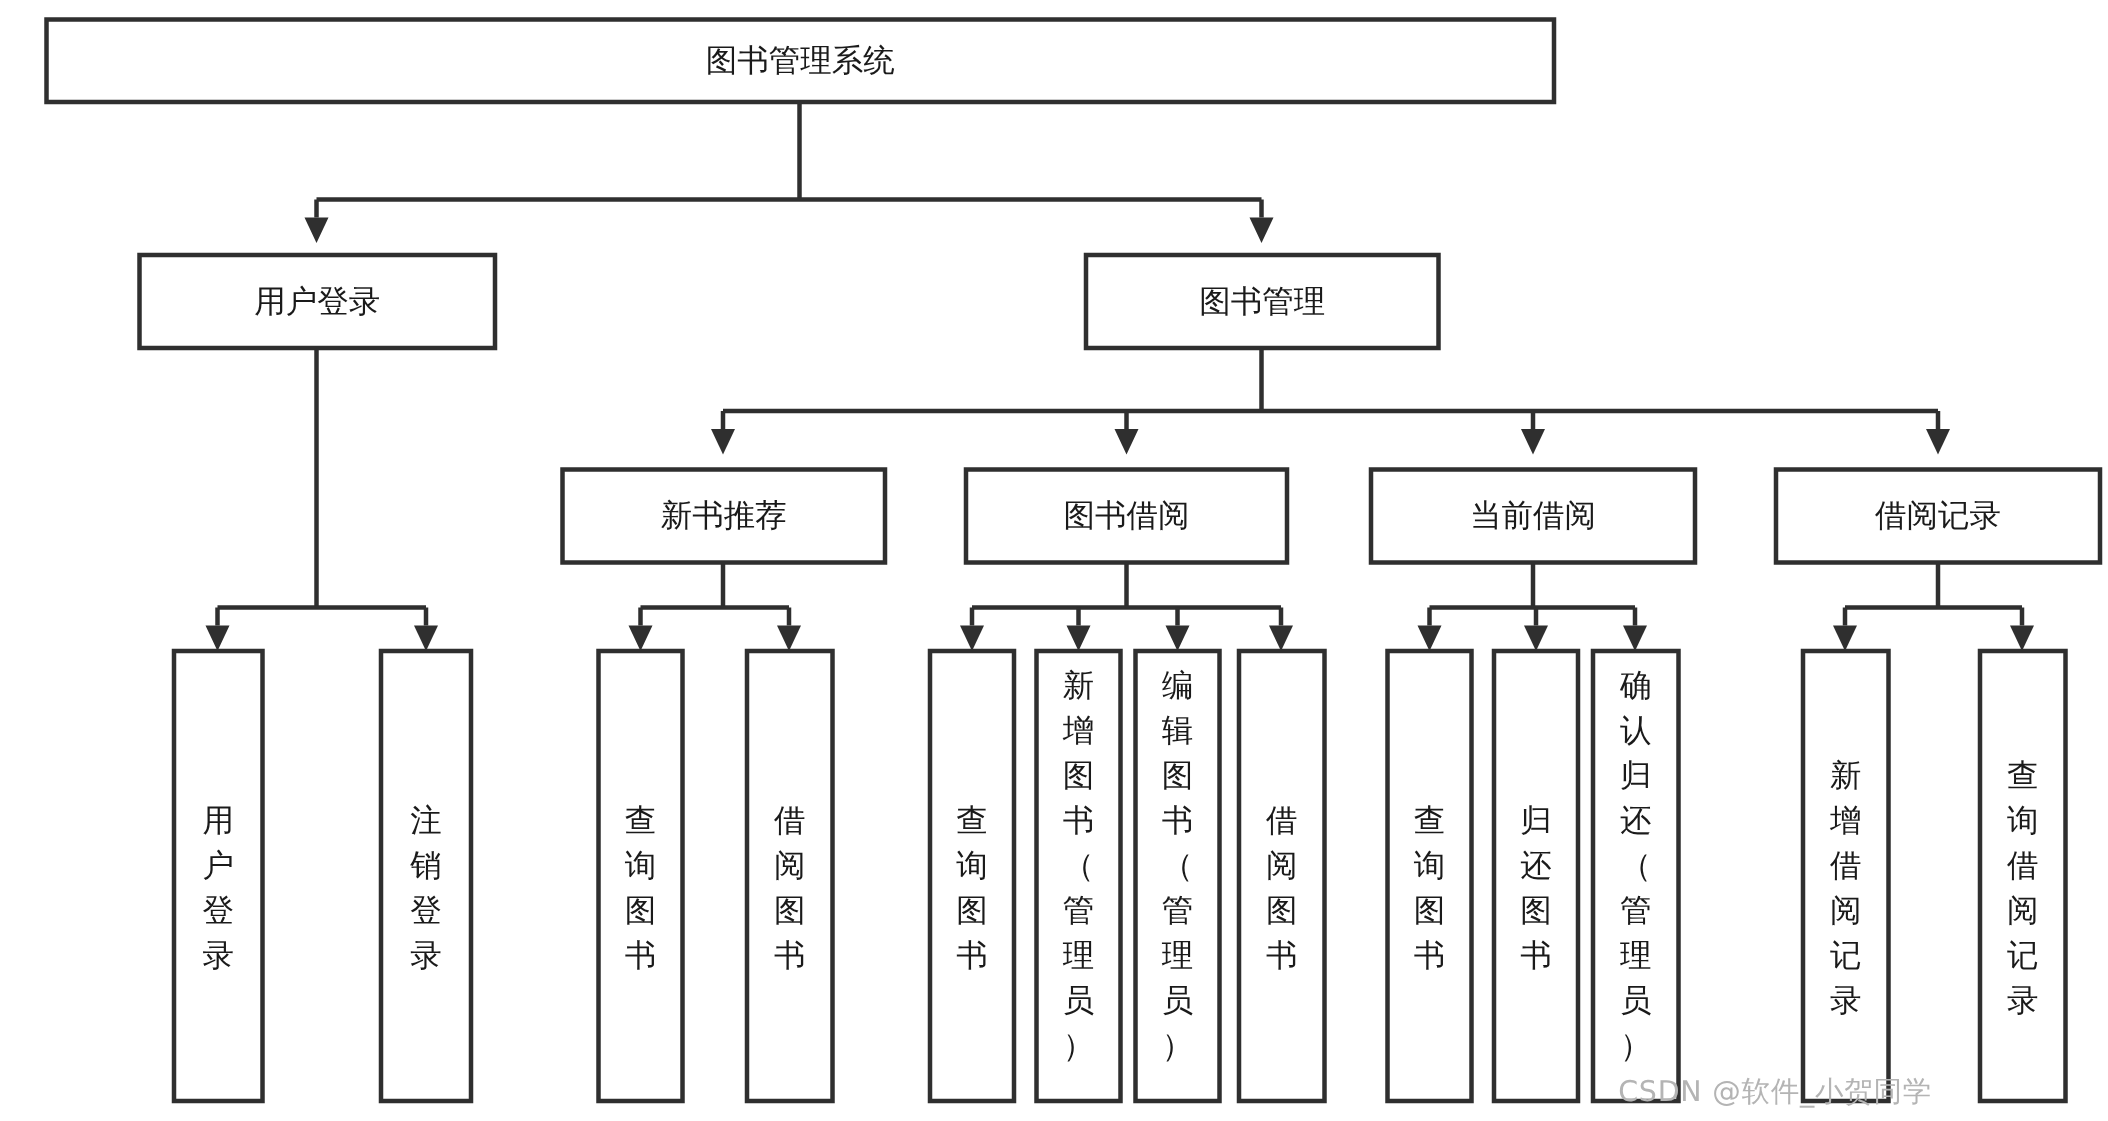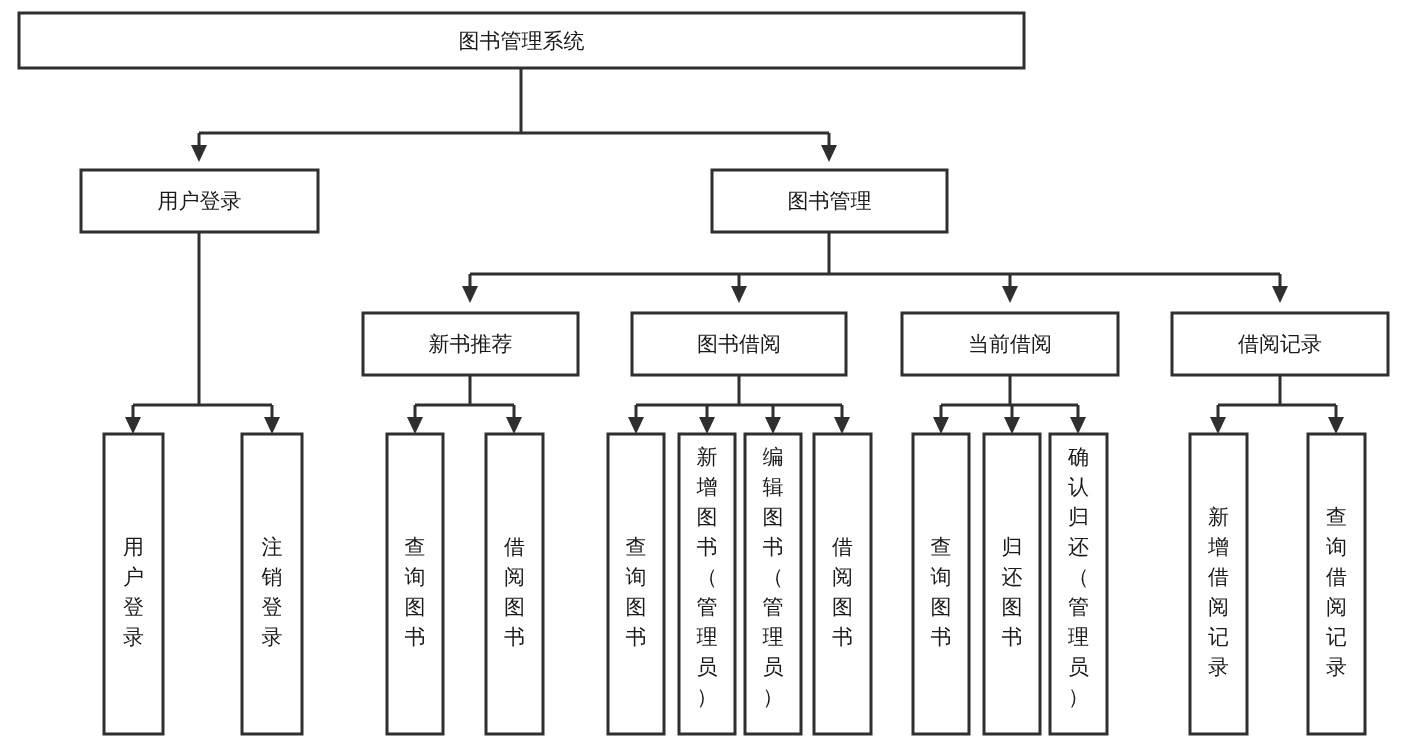--- a/index.html
+++ b/index.html
@@ -10,21 +10,21 @@
   }
   body {
     width: 1405px;
     height: 747px;
     font-family: "DejaVu Sans", "Liberation Sans", sans-serif;
     overflow: hidden;
     position: relative;
   }
   #diagram-root {
     position: absolute;
-    left: 0;
+    left: 12px;
     top: 0;
     width: 1288px;
     height: 747px;
   }
   svg.diagram-canvas {
     display: block;
     width: 1405px;
     height: 747px;
   }
   .node-box {
@@ -210,13 +210,14 @@
         <g>
           <rect x="1190" y="434" width="57" height="300" class="node-box"></rect>
           <text x="1218.5" y="0" class="node-label-h" font-size="21"><tspan x="1218.5" y="518">新</tspan><tspan x="1218.5" y="548">增</tspan><tspan x="1218.5" y="578">借</tspan><tspan x="1218.5" y="608">阅</tspan><tspan x="1218.5" y="638">记</tspan><tspan x="1218.5" y="668">录</tspan></text>
         </g>
         <g>
           <rect x="1308" y="434" width="57" height="300" class="node-box"></rect>
           <text x="1336.5" y="0" class="node-label-h" font-size="21"><tspan x="1336.5" y="518">查</tspan><tspan x="1336.5" y="548">询</tspan><tspan x="1336.5" y="578">借</tspan><tspan x="1336.5" y="608">阅</tspan><tspan x="1336.5" y="638">记</tspan><tspan x="1336.5" y="668">录</tspan></text>
         </g>
       </g>
   </svg>
+  <div class="watermark-text">CSDN @软件_小贺同学</div>
 </div>
 
 </body></html>

